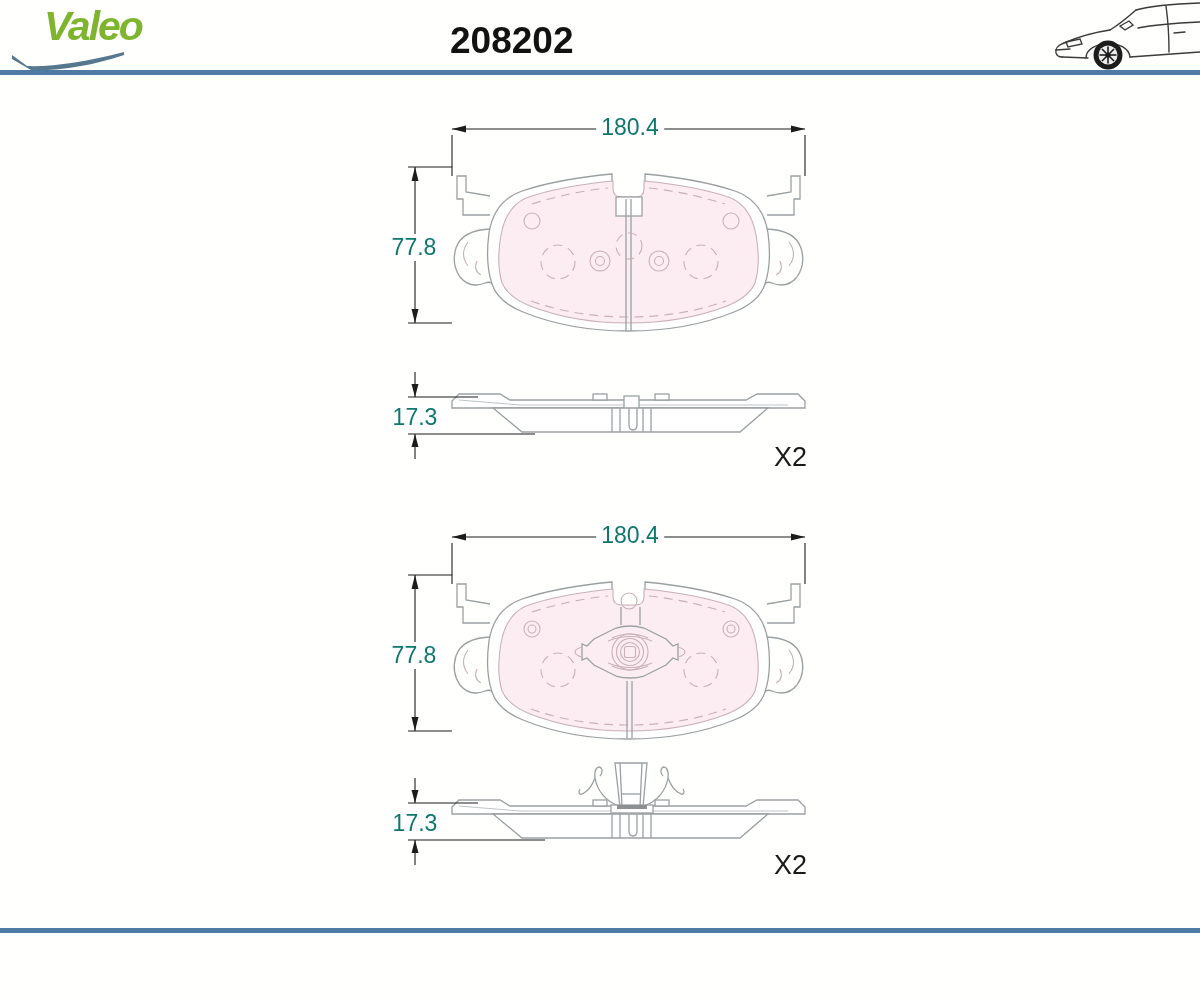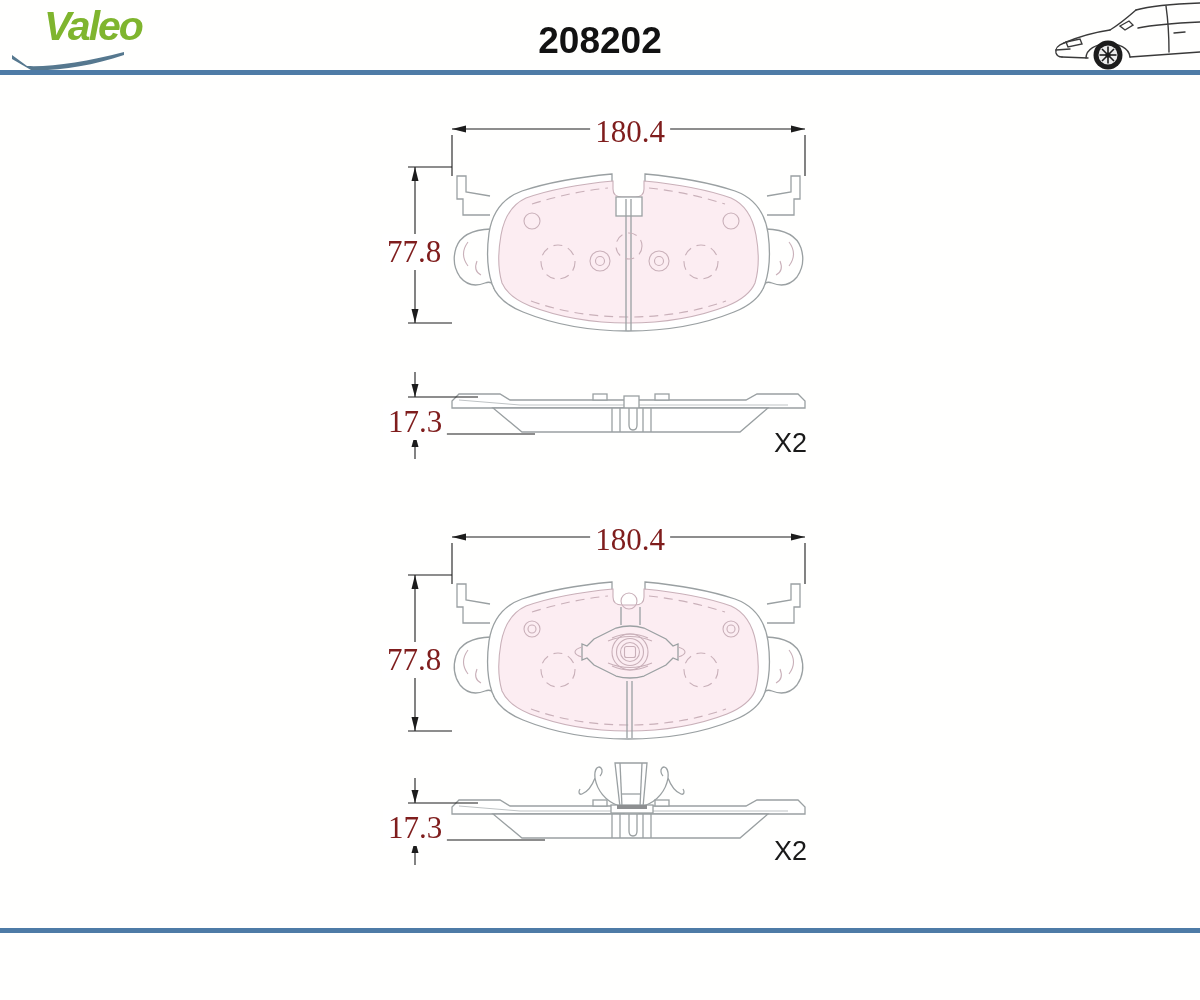--- a/index.html
+++ b/index.html
@@ -10,45 +10,45 @@
   .rule{position:absolute;left:0;width:1200px;height:4.5px;background:#4e7ba6;}
   #header-rule{top:70px;}
   #footer-rule{top:928px;}
   #logo{position:absolute;left:10px;top:4px;width:130px;height:64px;}
   #logo .logo-text{
     font-size:41px;font-weight:bold;font-style:italic;color:#7fb52e;
     letter-spacing:-2px;line-height:1;position:absolute;left:2px;top:2px;margin-left:32px;
   }
   #logo svg{position:absolute;left:0px;top:46px;}
   #part-number{
-    position:absolute;left:450px;top:20px;width:300px;text-align:center;
+    position:absolute;left:450px;top:20px;width:300px;
     font-size:37px;font-weight:bold;color:#121212;letter-spacing:0px;
   }
   #car{position:absolute;right:0;top:0;width:150px;height:70px;}
 
   
   #draw-canvas{position:absolute;left:0;top:0;}
   .draw path,.draw line,.draw rect,.draw circle{stroke:#9aa0a2;fill:none;stroke-width:1.3px;}
   .draw .wdraw{fill:#ffffff;}
   .draw .pink{fill:#fcedf2;stroke:#c9b0b9;stroke-width:1.1px;}
   .draw .soft{stroke:#c9b0b9;stroke-width:1.1px;fill:none;}
   .draw .soft2{stroke:#c9b0b9;stroke-width:1.1px;fill:none;}
   .draw .thin{stroke:#bfc3c5;stroke-width:1px;fill:none;}
   .draw .dash{stroke:#c9b0b9;stroke-width:1.1px;fill:none;stroke-dasharray:9 6;}
   .draw .dark{fill:#8d8f91;stroke:none;}
   .dims line{stroke:#1c1c1c;stroke-width:1.1px;}
   .dims polygon{fill:#1c1c1c;stroke:none;}
 
   
   .dim-label{
     position:absolute;transform:translateX(-50%);background:#ffffff;
-    font-size:31px;color:#7f1d1d;padding:0 5px;white-space:nowrap;font-family:Liberation Serif, serif;
+    font-size:23px;color:#0f766e;padding:0 5px;white-space:nowrap;
   }
   .qty-label{
-    position:absolute;font-size:27px;color:#1a1a1a;white-space:nowrap;
+    position:absolute;font-size:27px;color:#1a1a1a;white-space:nowrap;margin-top:14px;
   }
 </style>
 </head>
 <body>
 
 <div id="page">
 
   <div id="logo">
     <div class="logo-text">Valeo</div>
     <svg width="118" height="22" viewBox="0 0 118 22">

